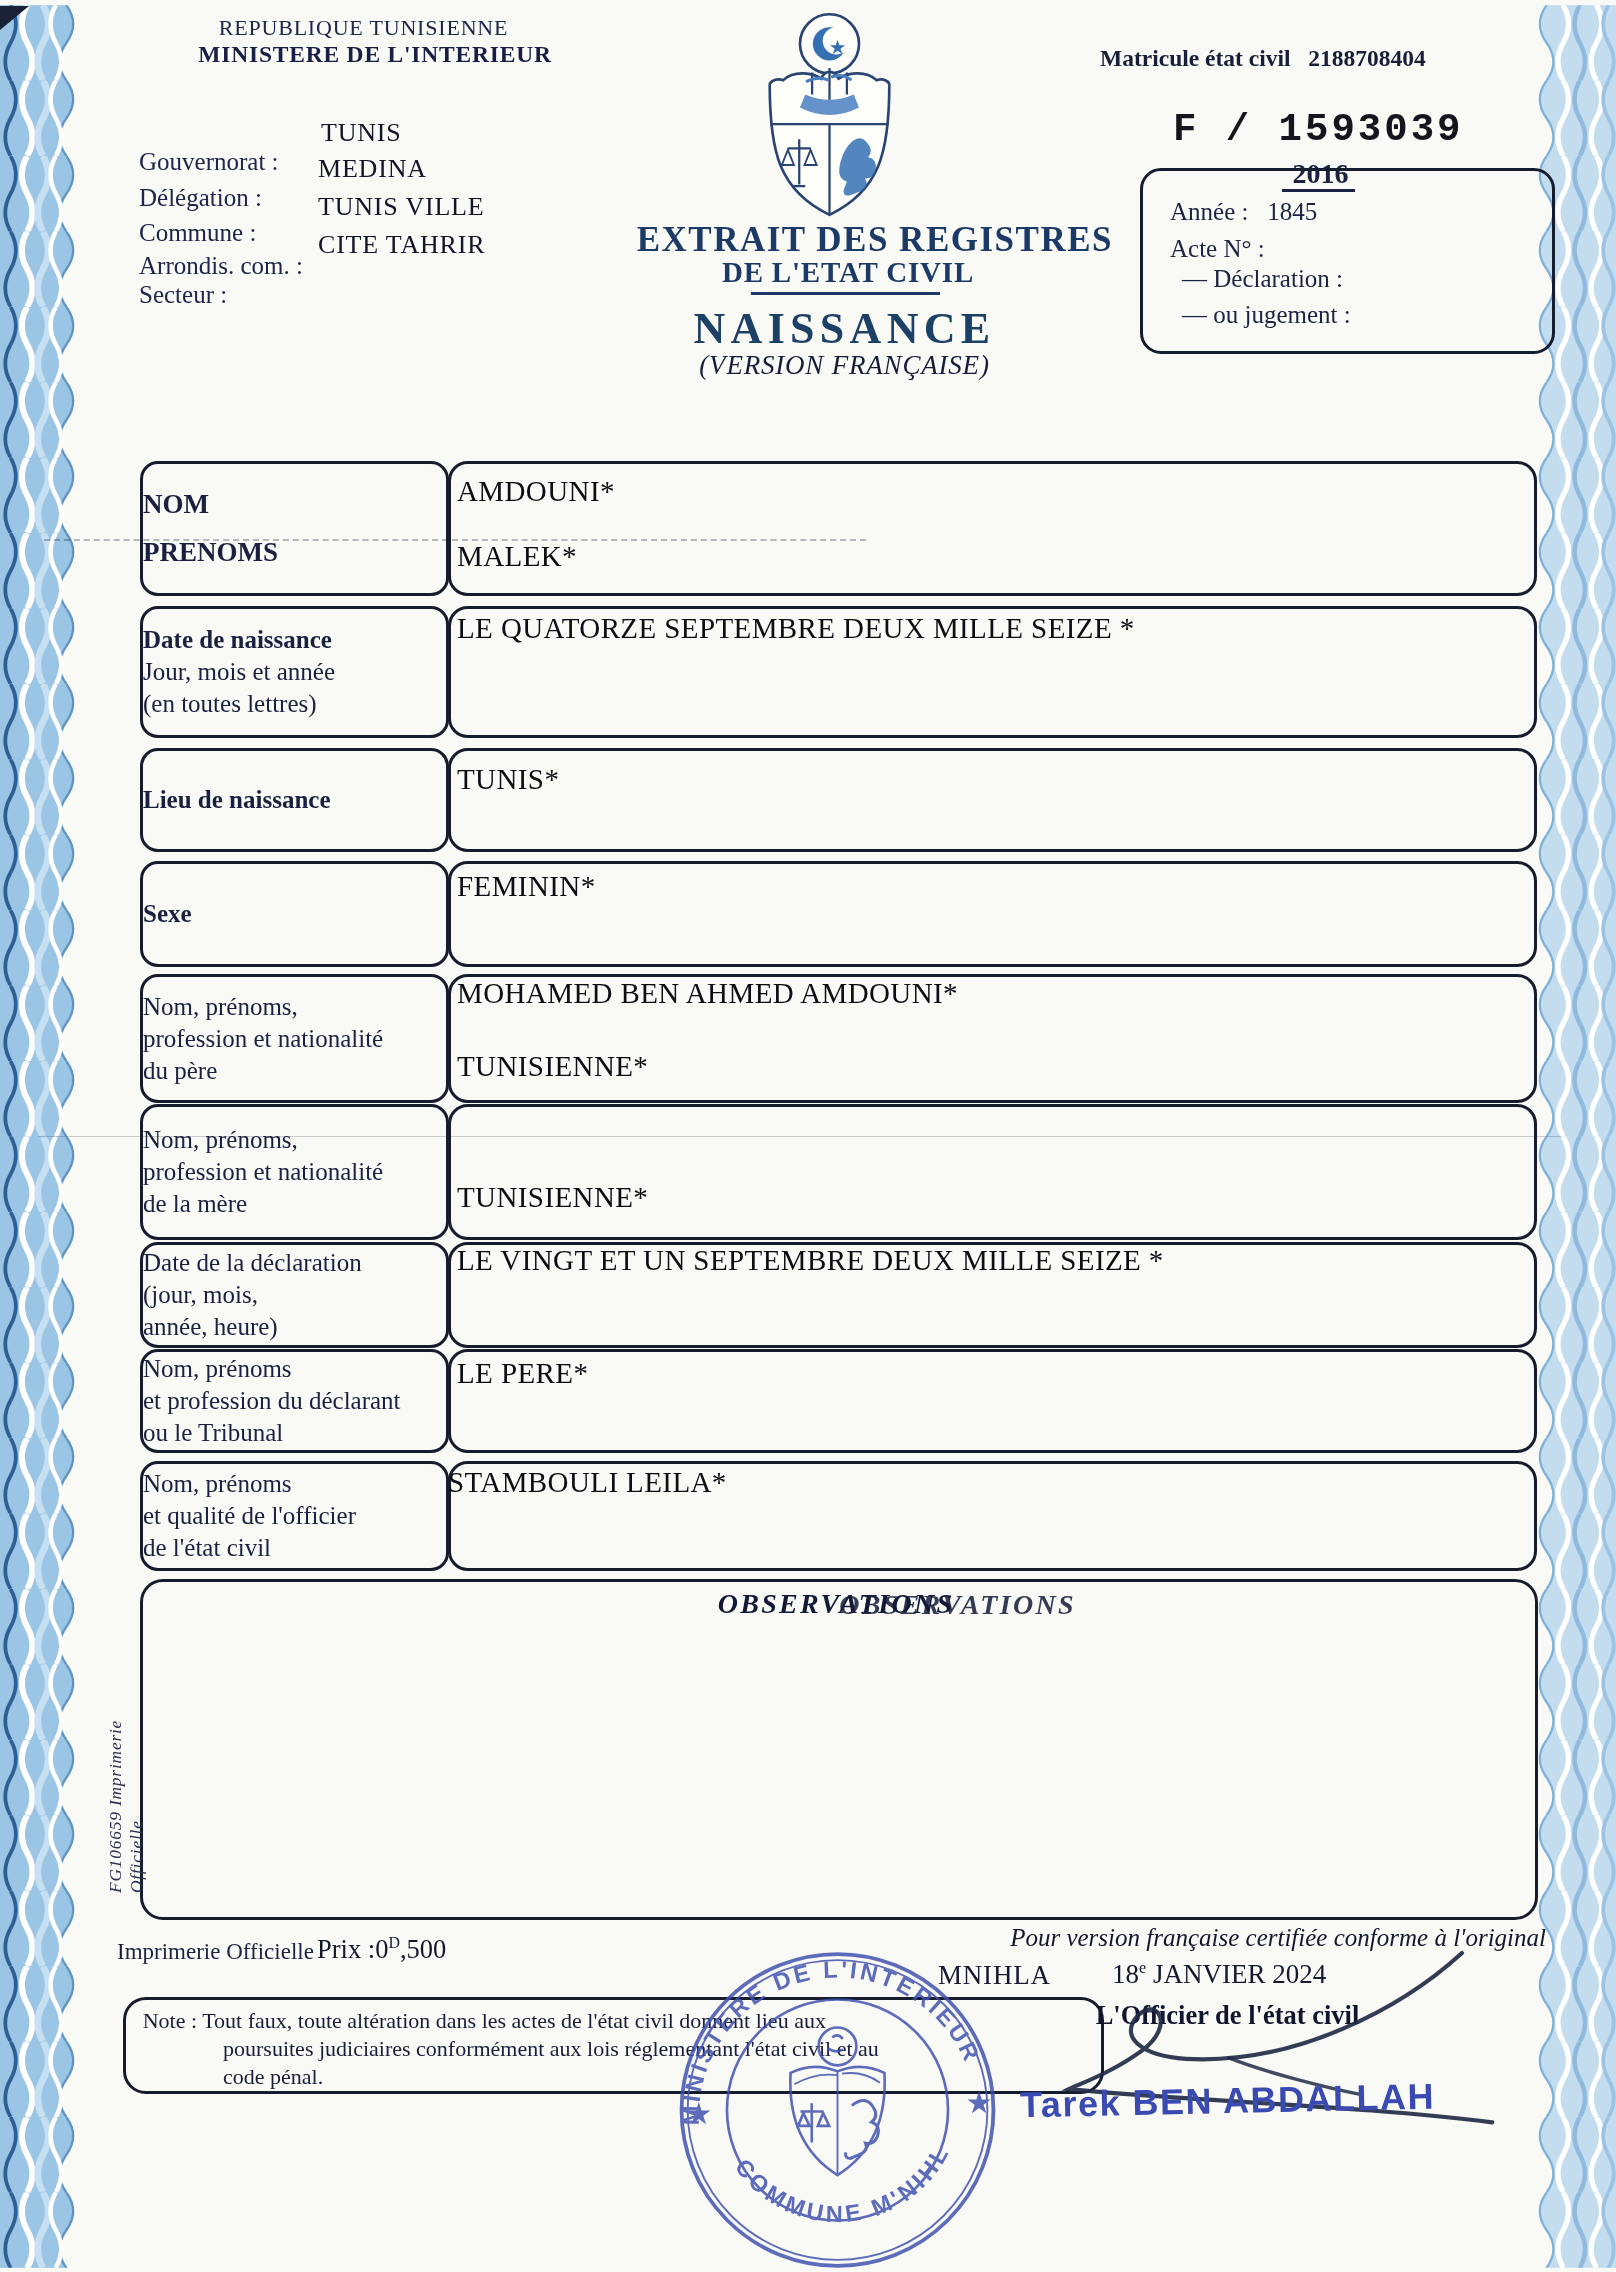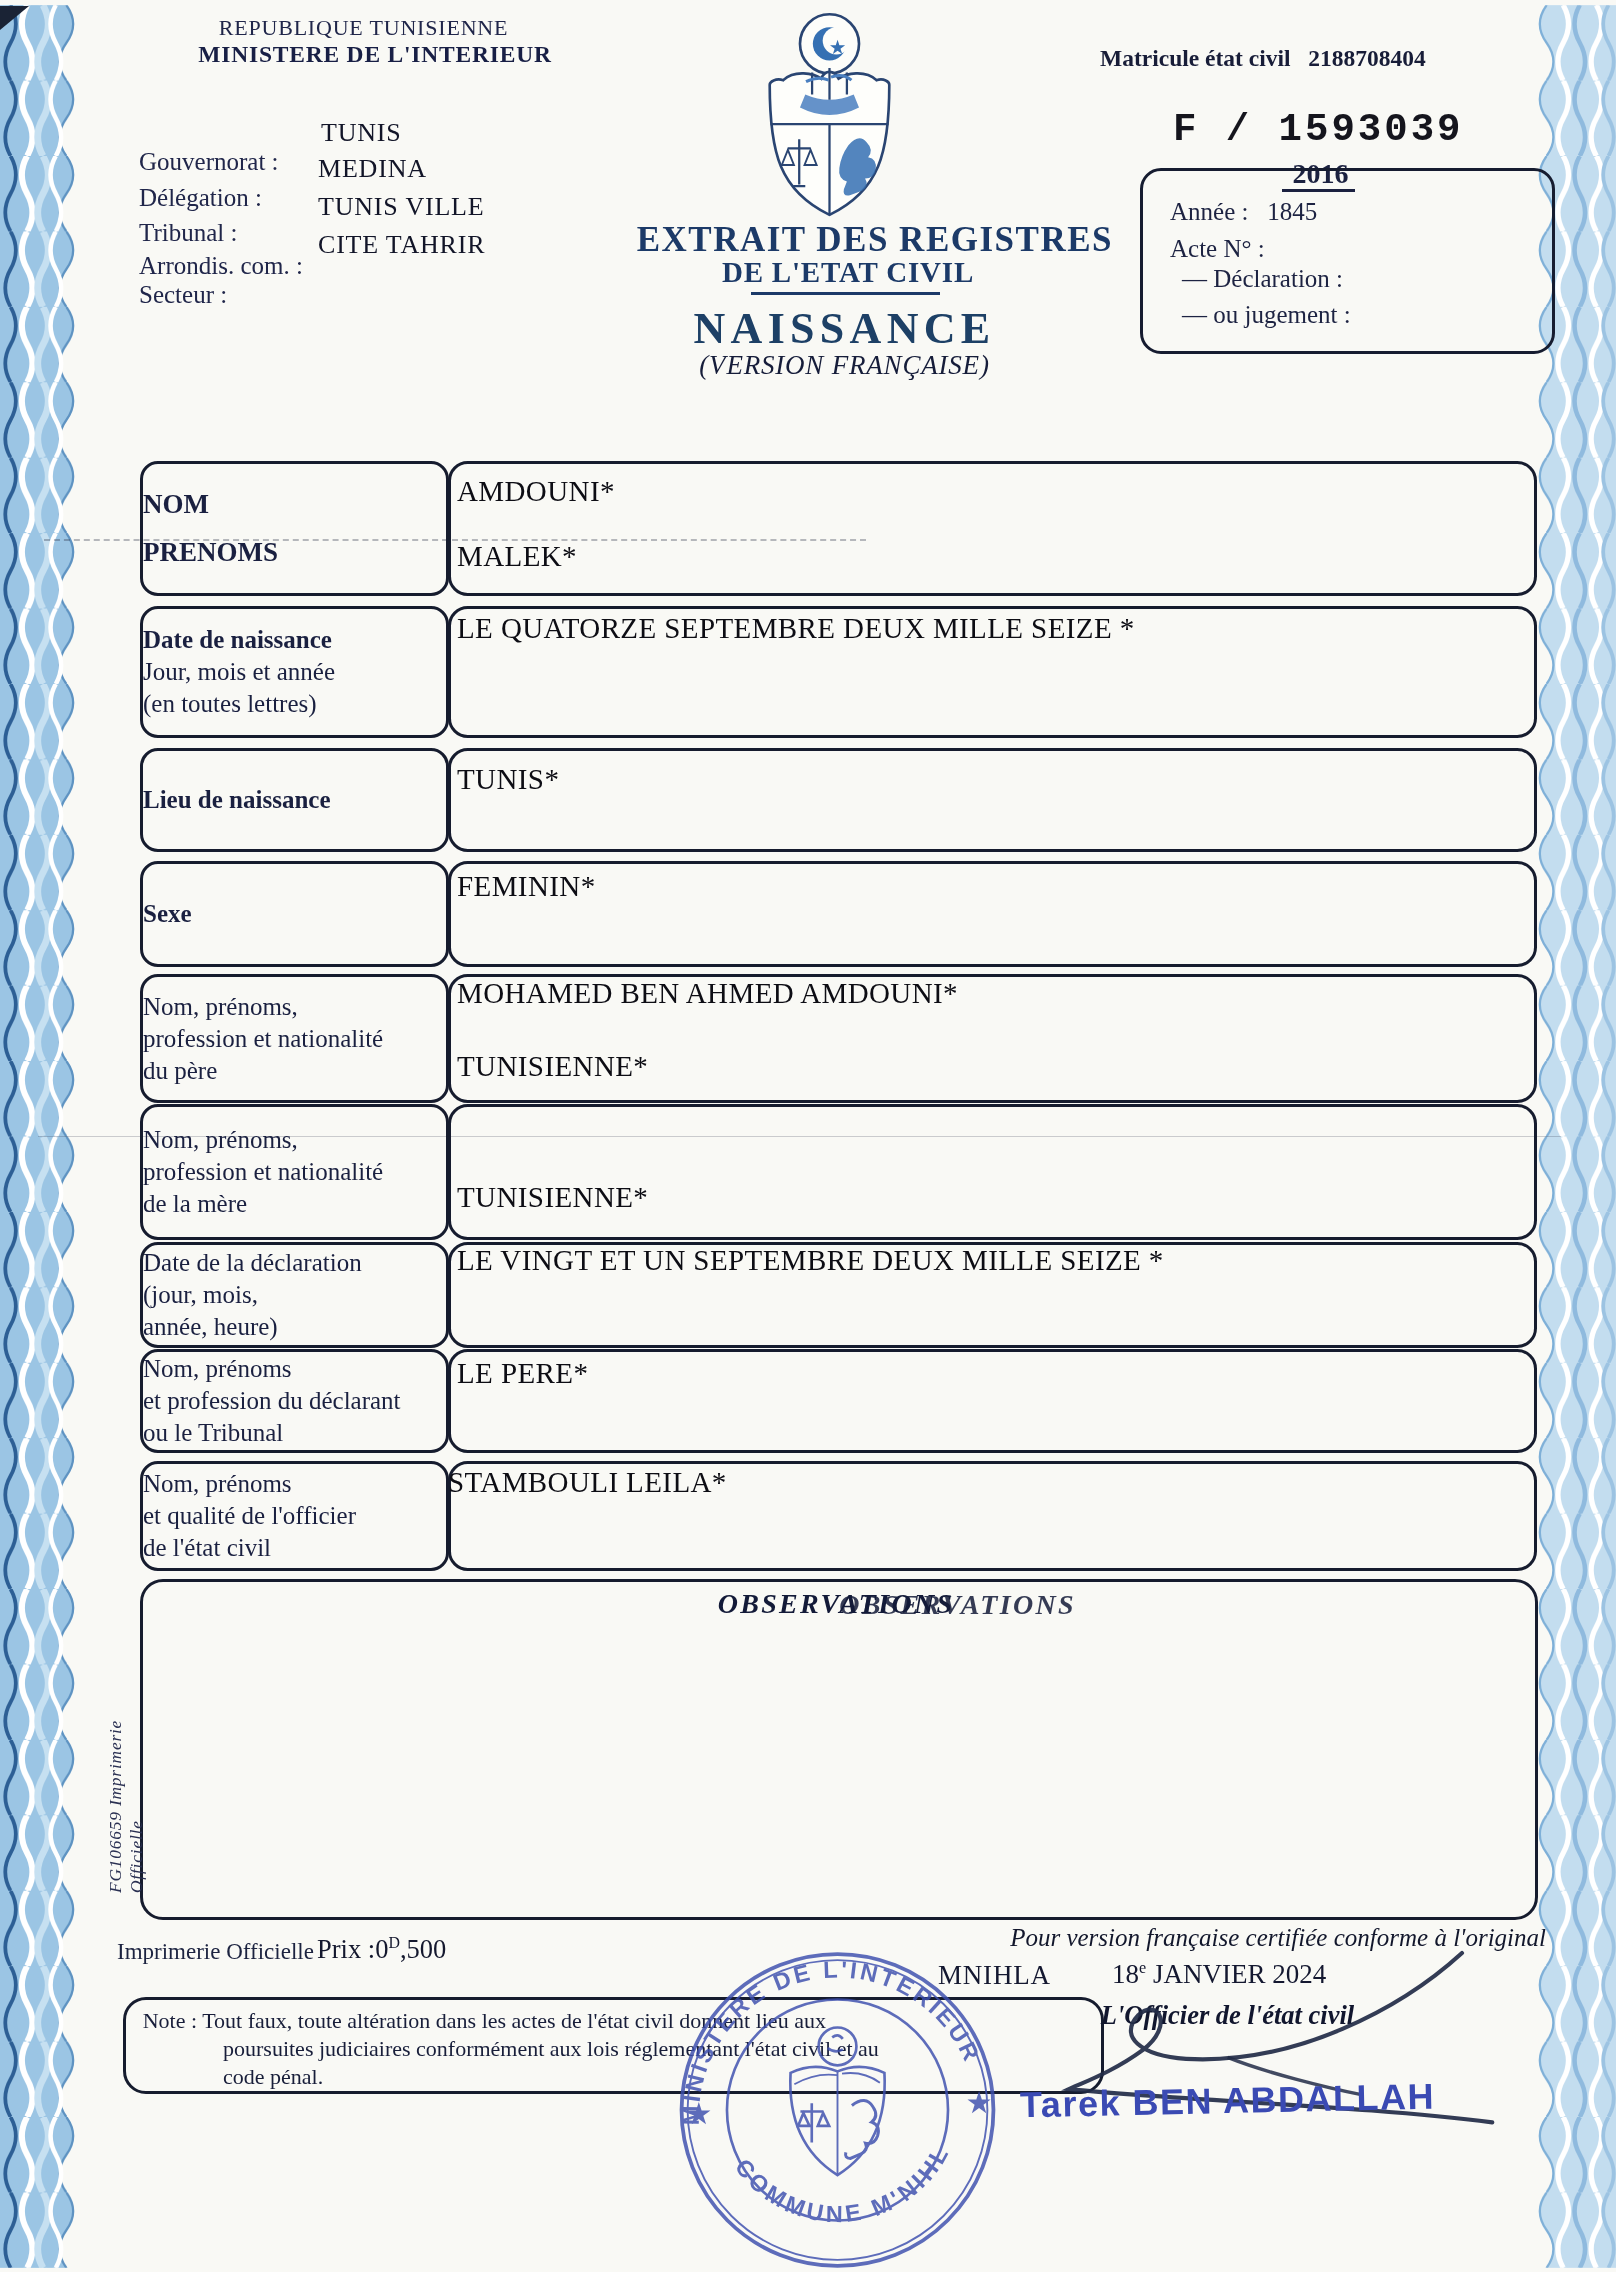--- a/index.html
+++ b/index.html
@@ -43,21 +43,21 @@
   .obs-title span{position:relative;}
   .obs-ghost{position:absolute;left:9px;top:1.5px;width:100%;text-align:center;opacity:.85;}
   
   .imprimerie{left:117px;top:1939px;font-size:23px;color:#1c2340;}
   .prix{left:317px;top:1934px;font-size:26.5px;color:#14182e;}
   .note-box{left:123px;top:1997px;width:975px;height:91px;border:3px solid #161c2e;border-radius:23px;}
   .note-line{position:absolute;font-size:22px;color:#181e3a;white-space:nowrap;}
   .certif{left:879px;top:1924px;width:667px;text-align:right;font-size:25px;font-style:italic;color:#12172c;}
   .place{left:938px;top:1960px;font-size:27px;color:#141830;letter-spacing:0.8px;}
   .cdate{left:1112px;top:1959px;font-size:27px;color:#141830;}
-  .officer-title{left:1061px;top:2000px;width:333px;text-align:center;font-size:26.5px;font-weight:bold;font-style:italic;color:#11162e;}
+  .officer-title{left:1061px;top:2000px;width:333px;text-align:center;font-size:26.5px;font-weight:bold;color:#11162e;}
   .officer-name{left:1020px;top:2080px;font-size:36px;font-weight:bold;font-family:"Liberation Sans",sans-serif;color:#3a4ab3;letter-spacing:1.5px;transform:rotate(-1.2deg);}
   .side-code{left:105px;top:1688px;height:205px;writing-mode:vertical-rl;transform:rotate(180deg);font-size:17.4px;font-style:italic;color:#2a3052;letter-spacing:0.8px;}
   
   .crease1{left:44px;top:539px;width:822px;border-top:2.3px dashed rgba(38,42,64,0.32);}
   .crease2{left:38px;top:1136px;width:1523px;border-top:1.5px solid rgba(38,42,64,0.22);}
   .corner-mark{left:0;top:6px;width:29px;height:24px;background:#1a2335;clip-path:polygon(0 0,100% 0,0 100%);}
   sup{font-size:60%;}
 </style>
 </head>
 <body>
@@ -126,21 +126,21 @@
   </div>
   <div class="acte-line" style="left:27px;top:64px;">Acte N° :</div>
   <div class="acte-line" style="left:39px;top:94px;">— Déclaration :</div>
   <div class="acte-line" style="left:39px;top:130px;">— ou jugement :</div>
 </div>
 
 <div class="abs gov-label" style="left:139px;top:148px;">Gouvernorat :</div>
 <div class="abs gov-value" style="left:321px;top:118px;">TUNIS</div>
 <div class="abs gov-label" style="left:139px;top:184px;">Délégation :</div>
 <div class="abs gov-value" style="left:318px;top:154px;">MEDINA</div>
-<div class="abs gov-label" style="left:139px;top:219px;">Tribunal :</div>
+<div class="abs gov-label" style="left:139px;top:219px;">Commune :</div>
 <div class="abs gov-value" style="left:318px;top:192px;">TUNIS VILLE</div>
 <div class="abs gov-label" style="left:139px;top:252px;">Arrondis. com. :</div>
 <div class="abs gov-value" style="left:318px;top:230px;">CITE TAHRIR</div>
 <div class="abs gov-label" style="left:139px;top:281px;">Secteur :</div>
 
 <div class="abs title1">EXTRAIT DES REGISTRES</div>
 <div class="abs title2">DE L'ETAT CIVIL</div>
 <div class="abs title-underline"></div>
 <div class="abs title3">NAISSANCE</div>
 <div class="abs title4">(VERSION FRANÇAISE)</div>

